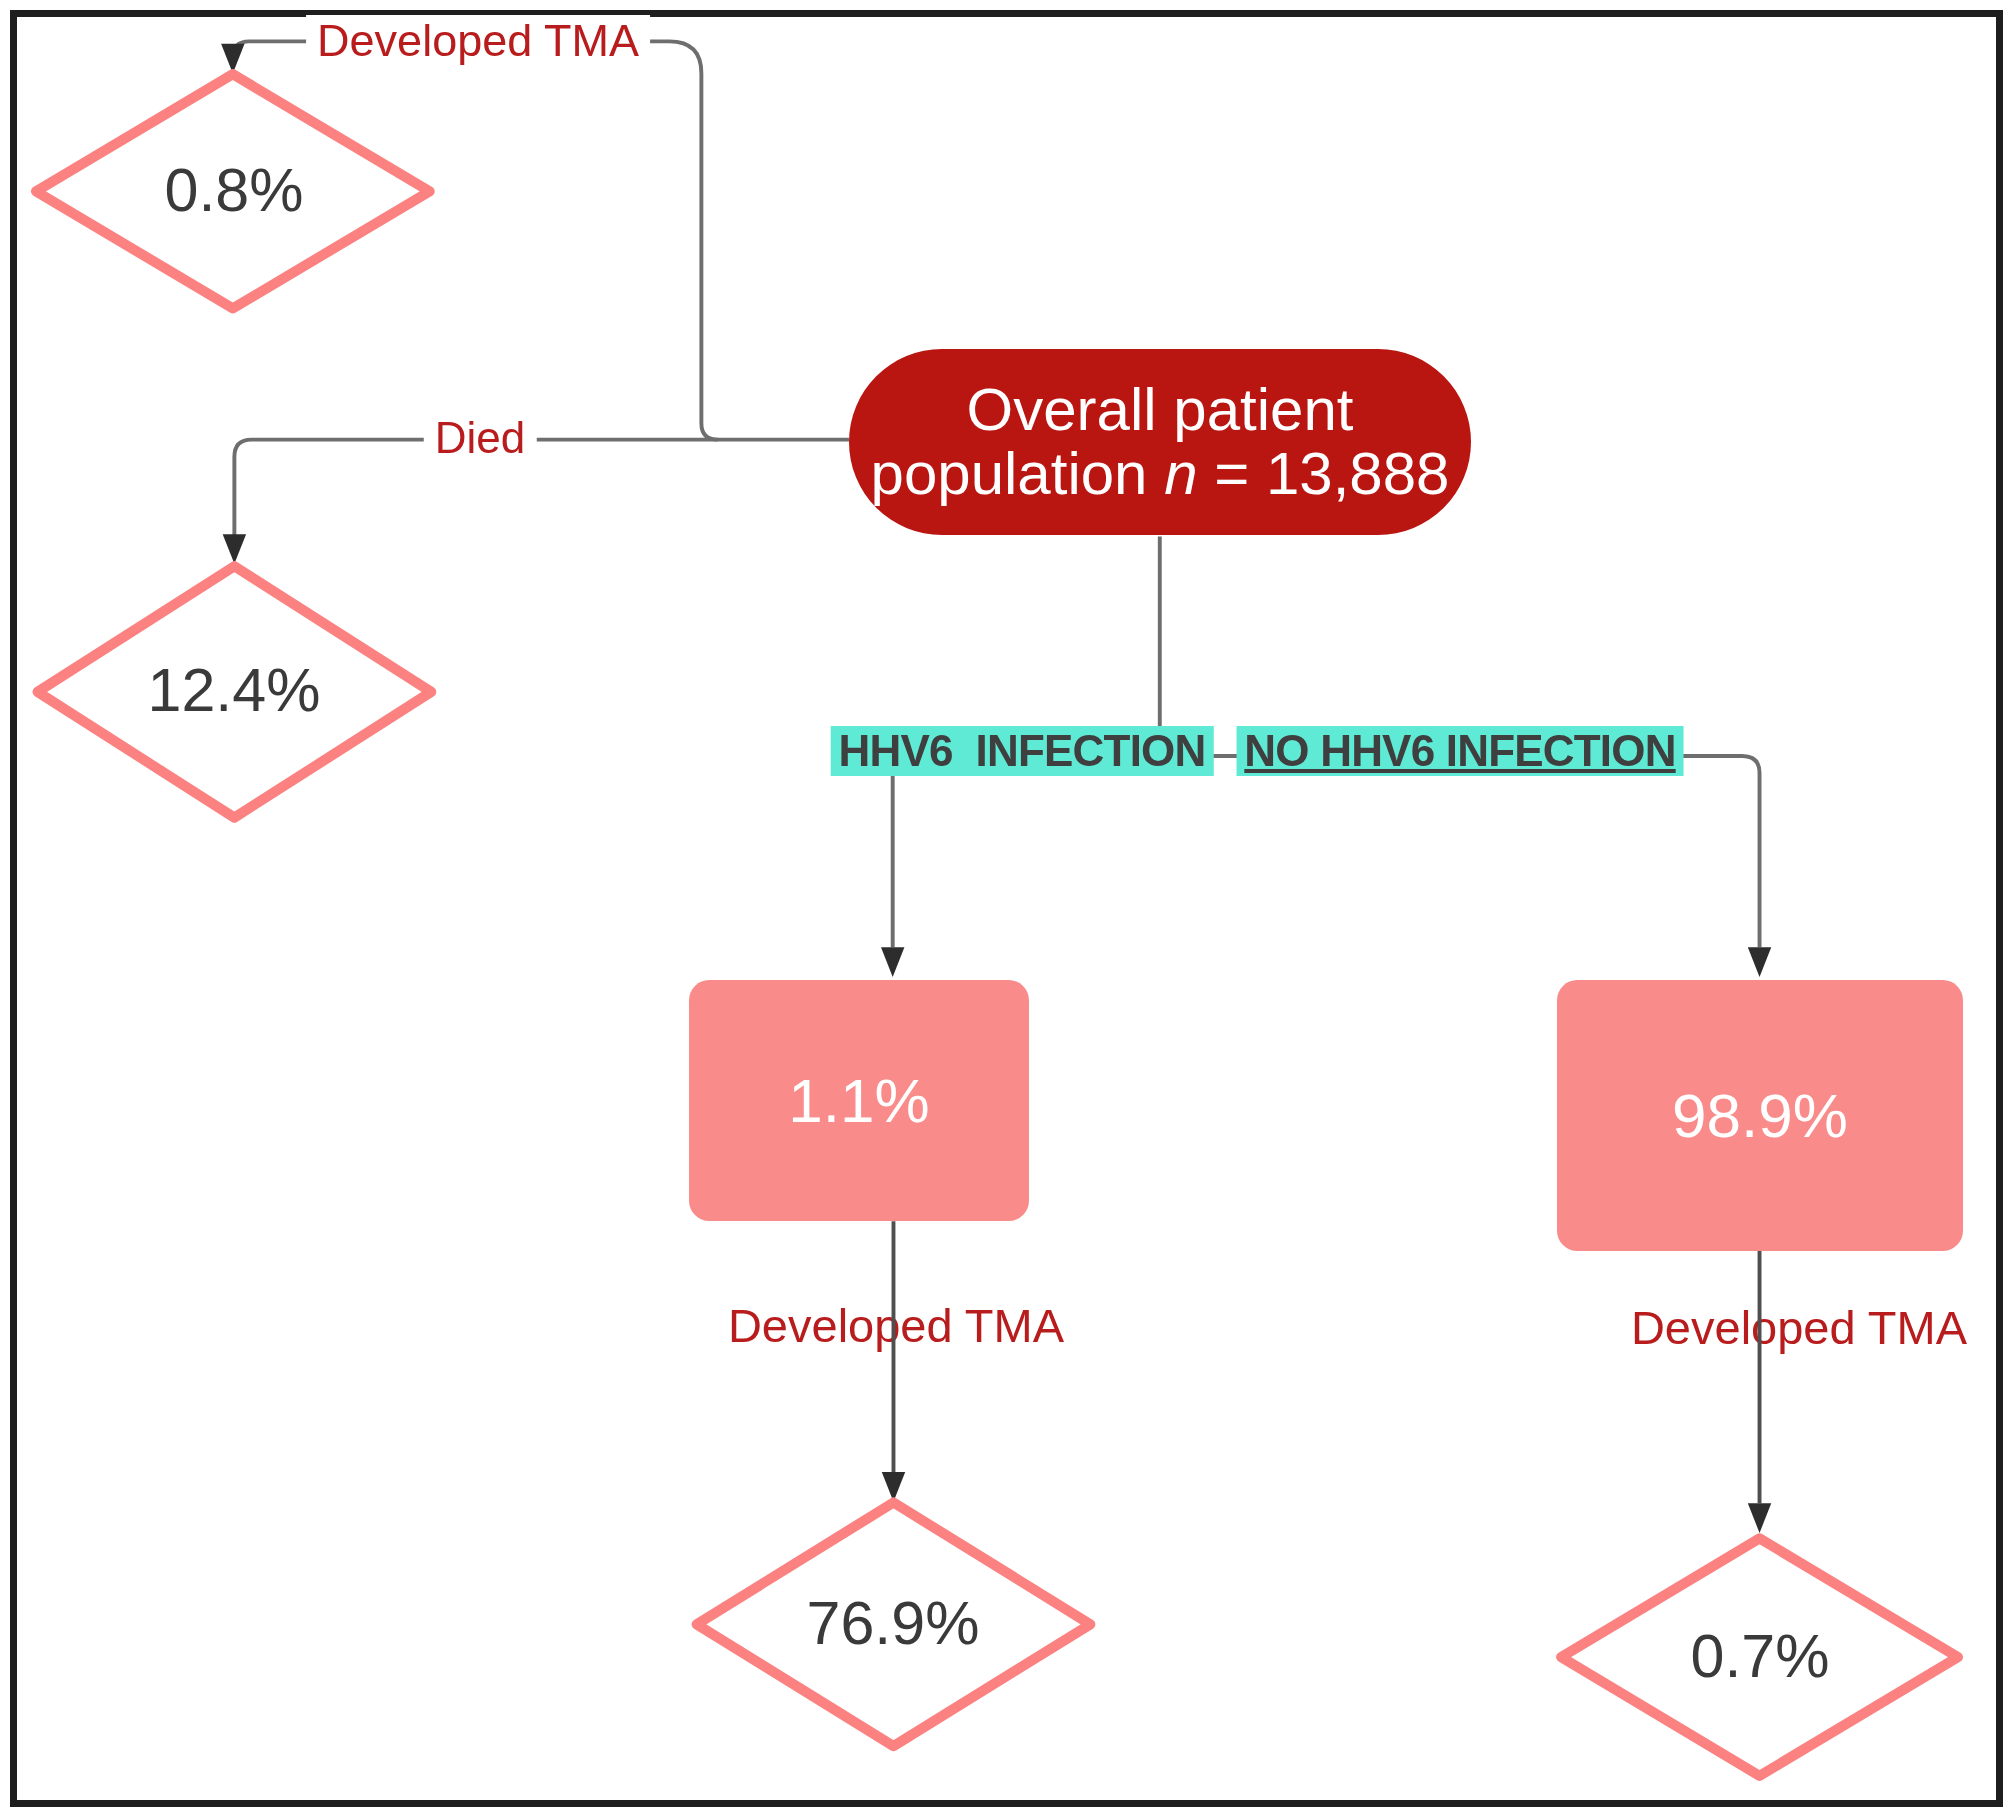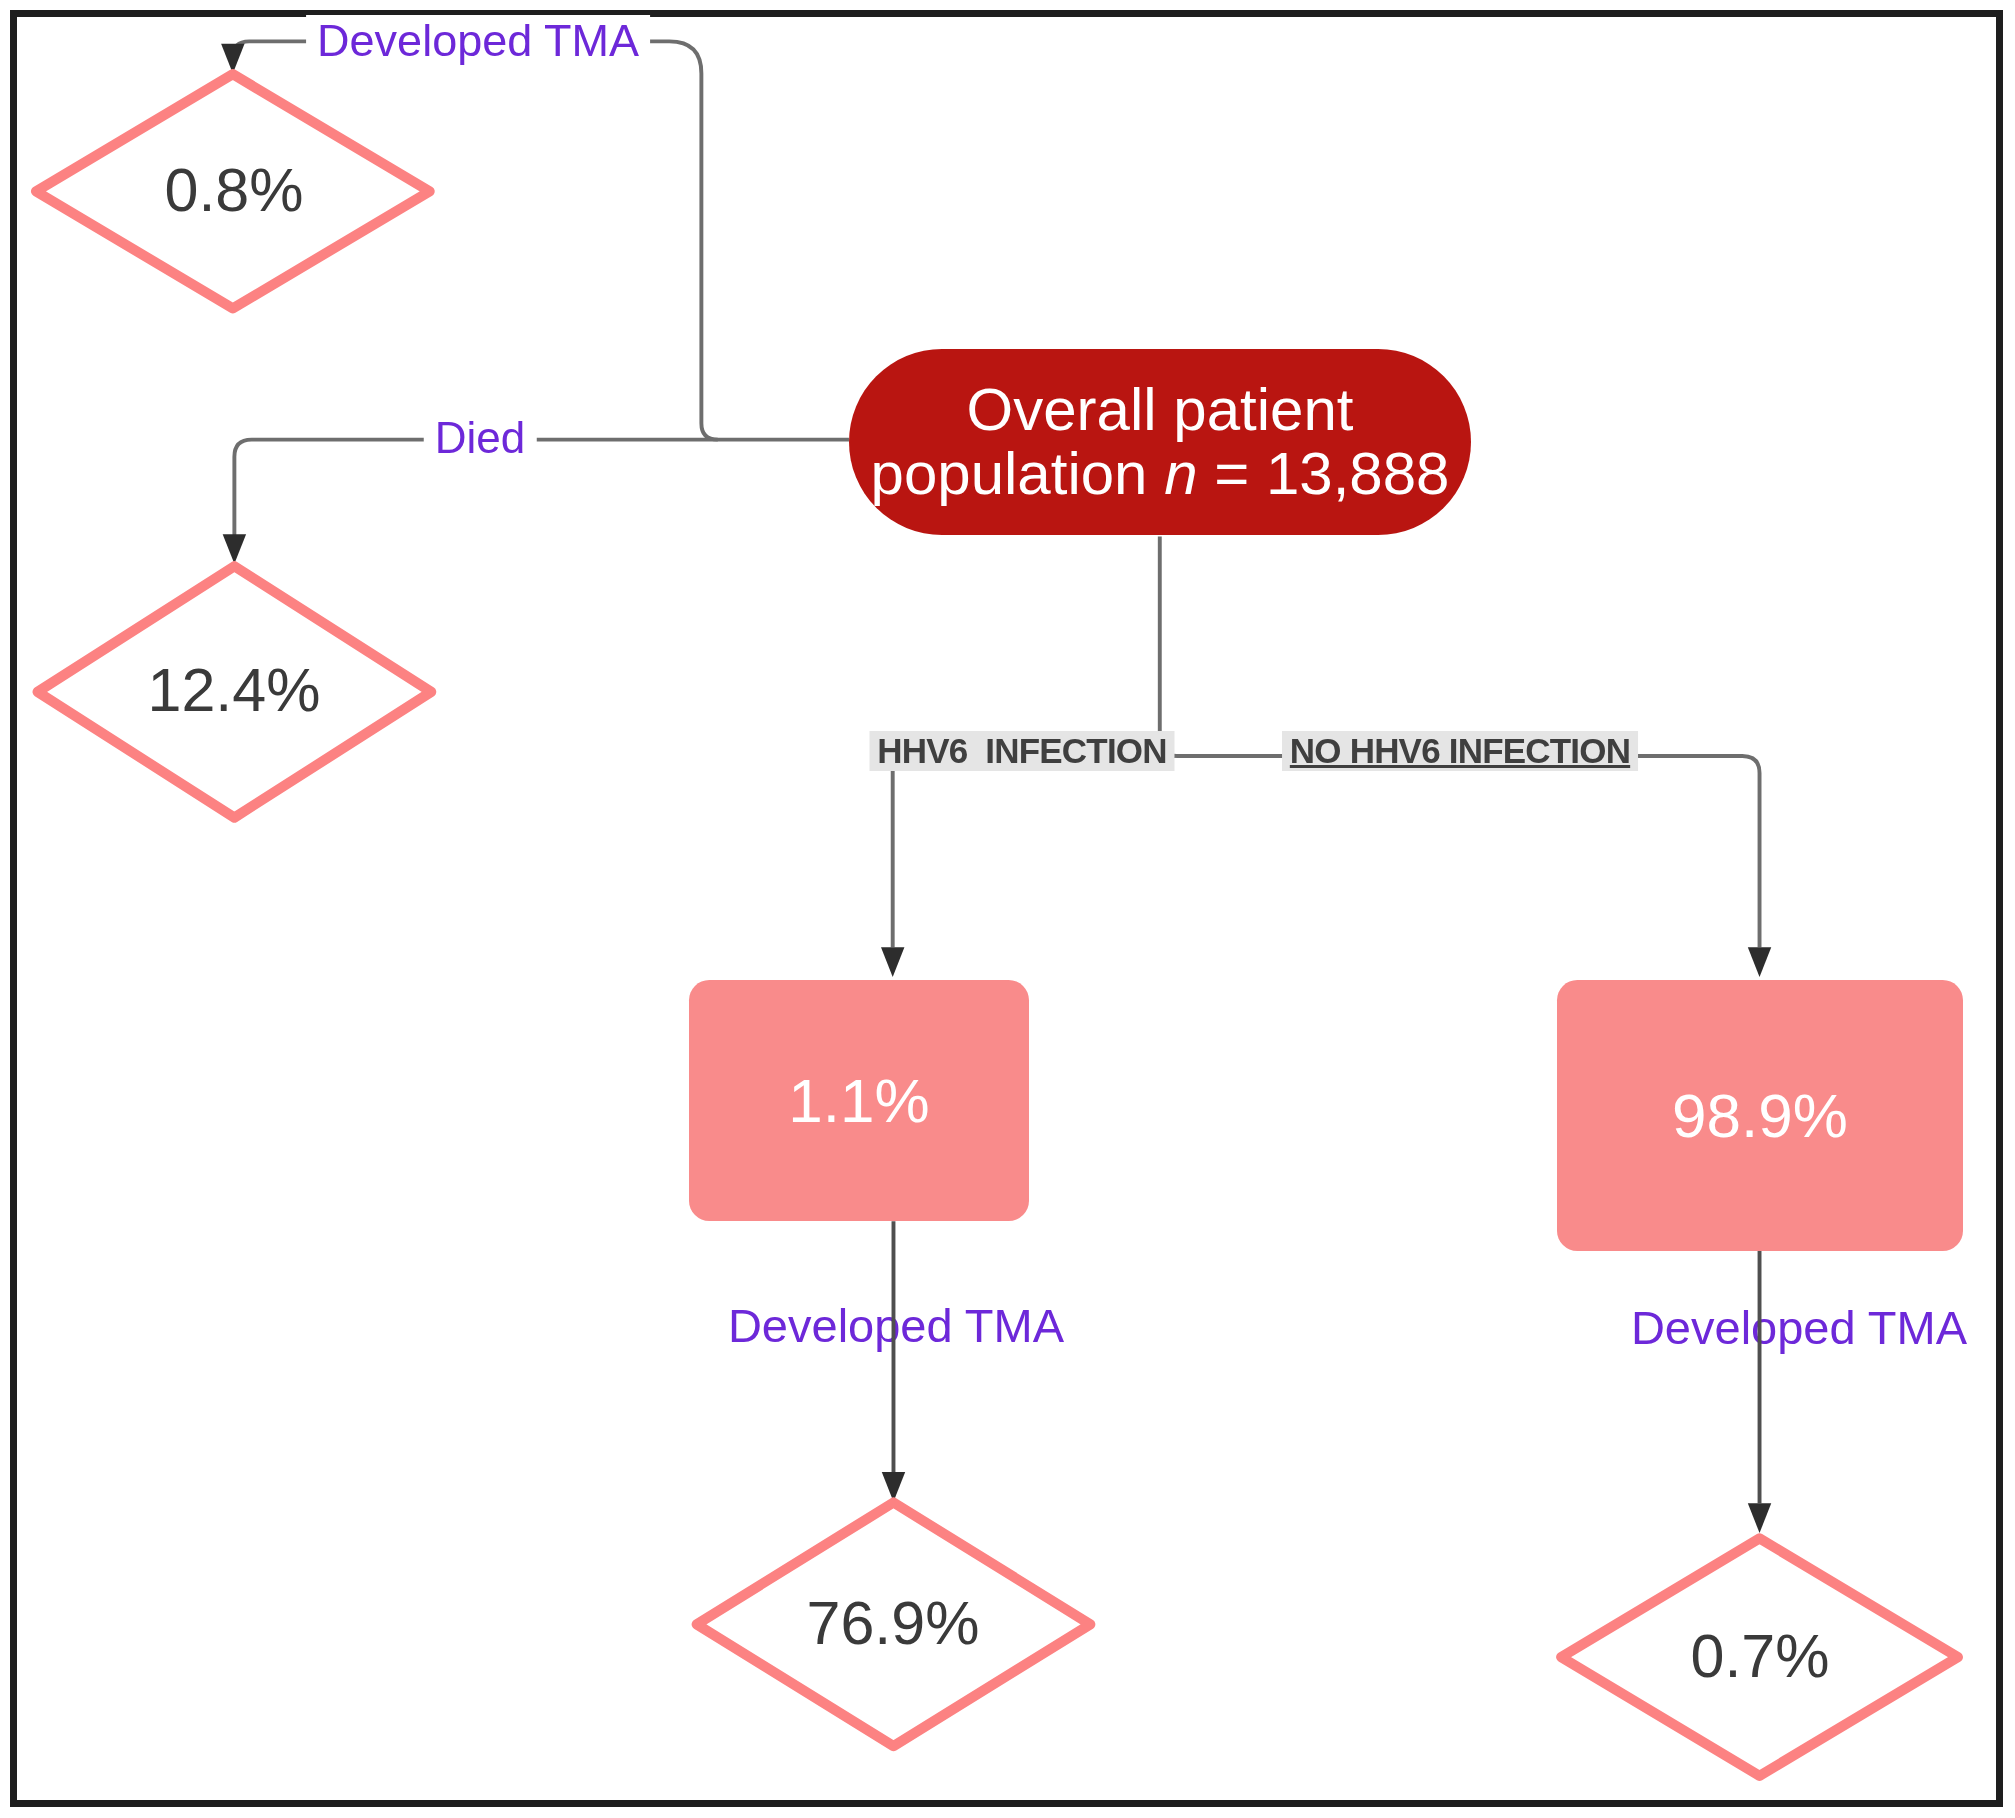--- a/index.html
+++ b/index.html
@@ -41,32 +41,32 @@
   .dval{
     color:#3a3a3a;font-size:61px;white-space:nowrap;
     transform:translate(-50%,-50%);
   }
   .dval1{left:234px;top:190px;}
   .dval2{left:234px;top:690px;}
   .dval3{left:893px;top:1623px;}
   .dval4{left:1760px;top:1656px;}
 
   .edge-lbl{
-    color:#6d28d9;white-space:pre;
+    color:#b91c1c;white-space:pre;
     transform:translate(-50%,-50%);
   }
   .lbl-bg{background:#ffffff;padding:0 11px;}
   .lbl-tma-top{left:478px;top:41px;font-size:45px;}
   .lbl-died{left:480px;top:438px;font-size:44px;}
   .lbl-tma-left{left:896px;top:1325px;font-size:47px;}
   .lbl-tma-right{left:1799px;top:1327px;font-size:47px;}
 
   .branch-lbl{
     color:#3f3f3f;font-weight:bold;white-space:pre;letter-spacing:-0.8px;
-    background:#e5e5e5;padding:0 7.8px;font-size:35px;
+    background:#5eead4;padding:0 7.8px;font-size:44px;
     transform:translate(-50%,-50%);
     text-align:center;
   }
   .lbl-hhv6{left:1022px;top:751px;}
   .lbl-nohhv6{left:1460px;top:751px;text-decoration:underline;}
 </style>
 </head>
 <body>
 
 <div class="canvas">

